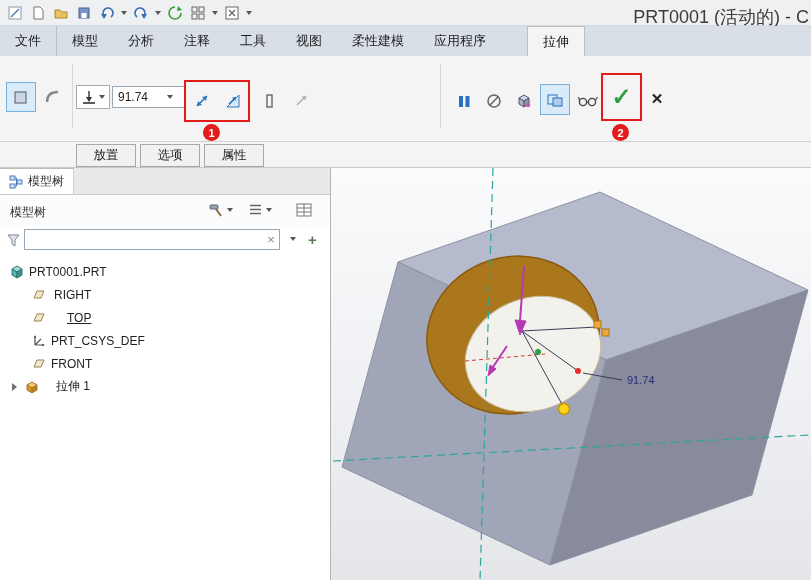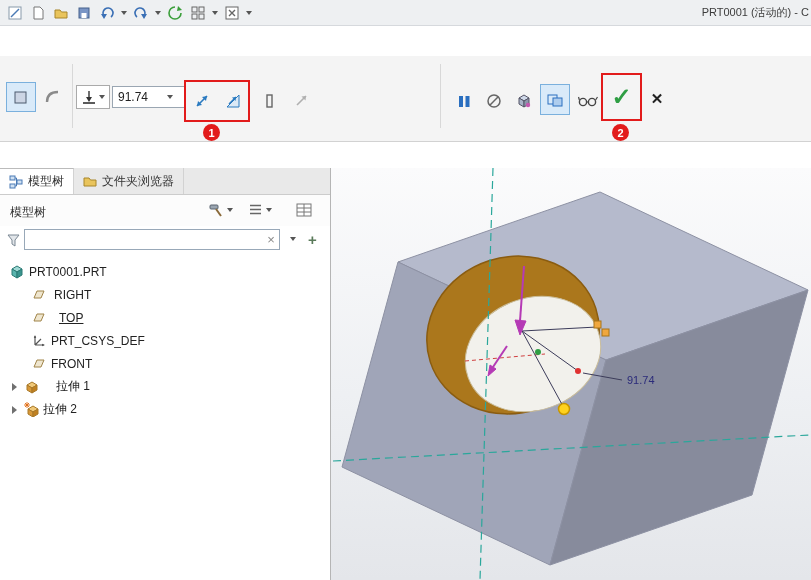--- a/index.html
+++ b/index.html
@@ -4,21 +4,21 @@
 <style>
   * { margin:0; padding:0; box-sizing:border-box; }
   body { font-family:"Liberation Sans", sans-serif; background:#888; }
   .root { position:relative; width:811px; height:580px; background:#fff; overflow:hidden;
           font-family:"Liberation Sans", sans-serif; }
 
   
   .titlebar { position:absolute; top:0; left:0; right:0; height:26px; background:#eef0f2;
               border-bottom:1px solid #d6d9dd; display:flex; align-items:center; padding:0 6px; gap:5px; }
   .tbico { width:18px; height:18px; display:flex; align-items:center; justify-content:center; }
-  .title-text { position:absolute; right:2px; top:5px; font-size:11px; color:#3c3c3c; white-space:nowrap; }
+  .title-text { position:absolute; right:2px; top:5px; font-size:18px; color:#3c3c3c; white-space:nowrap; }
   .chev { width:0; height:0; border-left:3.5px solid transparent; border-right:3.5px solid transparent;
           border-top:4px solid #555; display:inline-block; }
 
   
   .tabbar { position:absolute; top:26px; left:0; right:0; height:30px; background:#d9dfe7; display:flex; }
   .rtab { padding:0 15px; line-height:30px; font-size:13px; color:#1e1e1e; cursor:default; }
   .rtab.first { border-right:1px solid #b8bfc8; }
   .rtab.active { background:#f4f4f4; border:1px solid #bdbdbd; border-bottom:none; margin-left:26px; color:#111; }
 
   
@@ -132,20 +132,31 @@
     <span class="tbico">
       <svg width="16" height="16">
           <rect x="2" y="2" width="12" height="12" fill="#fff" stroke="#666"></rect>
           <path d="M5 5 L11 11 M11 5 L5 11" stroke="#666" stroke-width="1.4"></path>
         </svg>
     </span>
     <span class="chev"></span>
     <span class="title-text">PRT0001 (活动的) - C</span>
   </div>
 
+  <div class="tabbar">
+    <div class="rtab first">文件</div>
+    <div class="rtab">模型</div>
+    <div class="rtab">分析</div>
+    <div class="rtab">注释</div>
+    <div class="rtab">工具</div>
+    <div class="rtab">视图</div>
+    <div class="rtab">柔性建模</div>
+    <div class="rtab">应用程序</div>
+    <div class="rtab active">拉伸</div>
+  </div>
 
   <div class="ribbon">
 
     <div class="rbtn pressed" style="left:6px; top:26px; width:30px; height:30px;">
       <svg width="18" height="18">
           <rect x="3" y="4" width="11" height="11" fill="#ccd5e4" stroke="#4c5a6e"></rect>
         </svg>
     </div>
     <div class="rbtn" style="left:38px; top:26px; width:30px; height:30px;">
       <svg width="18" height="18">
@@ -238,37 +249,36 @@
     <div class="badge" style="left:612px; top:68px;">2</div>
 
     <div class="rbtn" style="left:605px; top:22px; width:33px; height:38px;">
       <span class="okmark">✓</span>
     </div>
     <div class="rbtn" style="left:645px; top:28px; width:24px; height:29px;">
       <span class="xmark">✕</span>
     </div>
   </div>
 
+  <div class="subtabs">
+    <div class="stab" style="left:76px;">放置</div>
+    <div class="stab" style="left:140px;">选项</div>
+    <div class="stab" style="left:204px;">属性</div>
+  </div>
 
   <div class="panel">
     <div class="panel-tabs">
       <div class="ptab active">
         <svg width="14" height="14">
           <rect x="1" y="1" width="5" height="4" fill="#cfe0f2" stroke="#4a7ab5"></rect>
           <rect x="1" y="9" width="5" height="4" fill="#cfe0f2" stroke="#4a7ab5"></rect>
           <rect x="8" y="5" width="5" height="4" fill="#cfe0f2" stroke="#4a7ab5"></rect>
           <path d="M6 3 H7.5 V11 H6 M7.5 7 H8" stroke="#4a7ab5" fill="none"></path>
         </svg>
         <span>模型树</span>
-      </div>
-      <div class="ptab">
-        <svg width="14" height="14">
-            <path d="M1 4 h5 l1.5 2 H13 v6 H1 z" fill="#e9c45c" stroke="#a8862a"></path>
-          </svg>
-        <span>文件夹浏览器</span>
       </div>
     </div>
 
     <div class="tree-header">
       <span class="hlabel">模型树</span>
       <span class="hicon" style="left:208px;">
         <svg width="16" height="16">
           <rect x="2" y="3" width="8" height="4" rx="1" fill="#9aa5b1" stroke="#5a6570"></rect>
           <path d="M8 7 L13 14" stroke="#8a6a3a" stroke-width="2"></path>
         </svg>
@@ -316,21 +326,21 @@
             </svg>
         </span>
         <span style="margin-left:7px;">RIGHT</span>
       </div>
       <div class="trow" style="padding-left:30px;">
         <span class="ticon">
           <svg width="15" height="13">
               <polygon points="3,10 6,3 13,3 10,10" fill="#efe6cf" stroke="#a08449"></polygon>
             </svg>
         </span>
-        <span style="margin-left:12px;text-decoration:underline;">TOP</span>
+        <span style="margin-left:20px;text-decoration:underline;">TOP</span>
       </div>
       <div class="trow" style="padding-left:30px;">
         <span class="ticon">
           <svg width="15" height="14">
             <path d="M4 11 L4 2 M4 11 L13 11 M4 11 L10 5" stroke="#555" stroke-width="1.2" fill="none"></path>
             <polygon points="4,1 2.8,4 5.2,4" fill="#555"></polygon>
               <polygon points="14,11 11,9.8 11,12.2" fill="#555"></polygon>
           </svg>
         </span>
         <span style="margin-left:4px;">PRT_CSYS_DEF</span>
@@ -347,32 +357,20 @@
         <span class="texp"></span>
         <span class="ticon" style="margin-left:6px;">
           <svg width="15" height="15">
             <polygon points="3,6 8,3 13,6 8,9" fill="#f0c878" stroke="#a87828"></polygon>
             <polygon points="3,6 8,9 8,14 3,11" fill="#d89838" stroke="#a87828"></polygon>
             <polygon points="13,6 8,9 8,14 13,11" fill="#c08020" stroke="#a87828"></polygon>
           </svg>
         </span>
         <span style="margin-left:16px;">拉伸 1</span>
       </div>
-      <div class="trow" style="padding-left:12px;">
-        <span class="texp"></span>
-        <span class="ticon" style="margin-left:6px;">
-          <svg width="16" height="15">
-            <polygon points="4,7 9,4 14,7 9,10" fill="#f0c878" stroke="#a87828"></polygon>
-            <polygon points="4,7 9,10 9,15 4,12" fill="#d89838" stroke="#a87828"></polygon>
-            <polygon points="14,7 9,10 9,15 14,12" fill="#c08020" stroke="#a87828"></polygon>
-            <path d="M1 1 L5 5 M5 1 L1 5 M3 0 V6 M0 3 H6" stroke="#e06a10" stroke-width="0.9"></path>
-          </svg>
-        </span>
-        <span style="margin-left:3px;">拉伸 2</span>
-      </div>
     </div>
   </div>
 
   <div class="viewport">
     <svg class="vpsvg" width="480" height="412" viewBox="0 0 480 412">
 
       <g>
         <polygon points="67,94 269,24 477,122 275,192" fill="#b5bacc" stroke="#8d91a3" stroke-width="1"></polygon>
         <polygon points="67,94 275,192 219,397 11,299" fill="#a0a5b8" stroke="#8d91a3" stroke-width="1"></polygon>
         <polygon points="275,192 477,122 421,327 219,397" fill="#878b9c" stroke="#8d91a3" stroke-width="1"></polygon>

